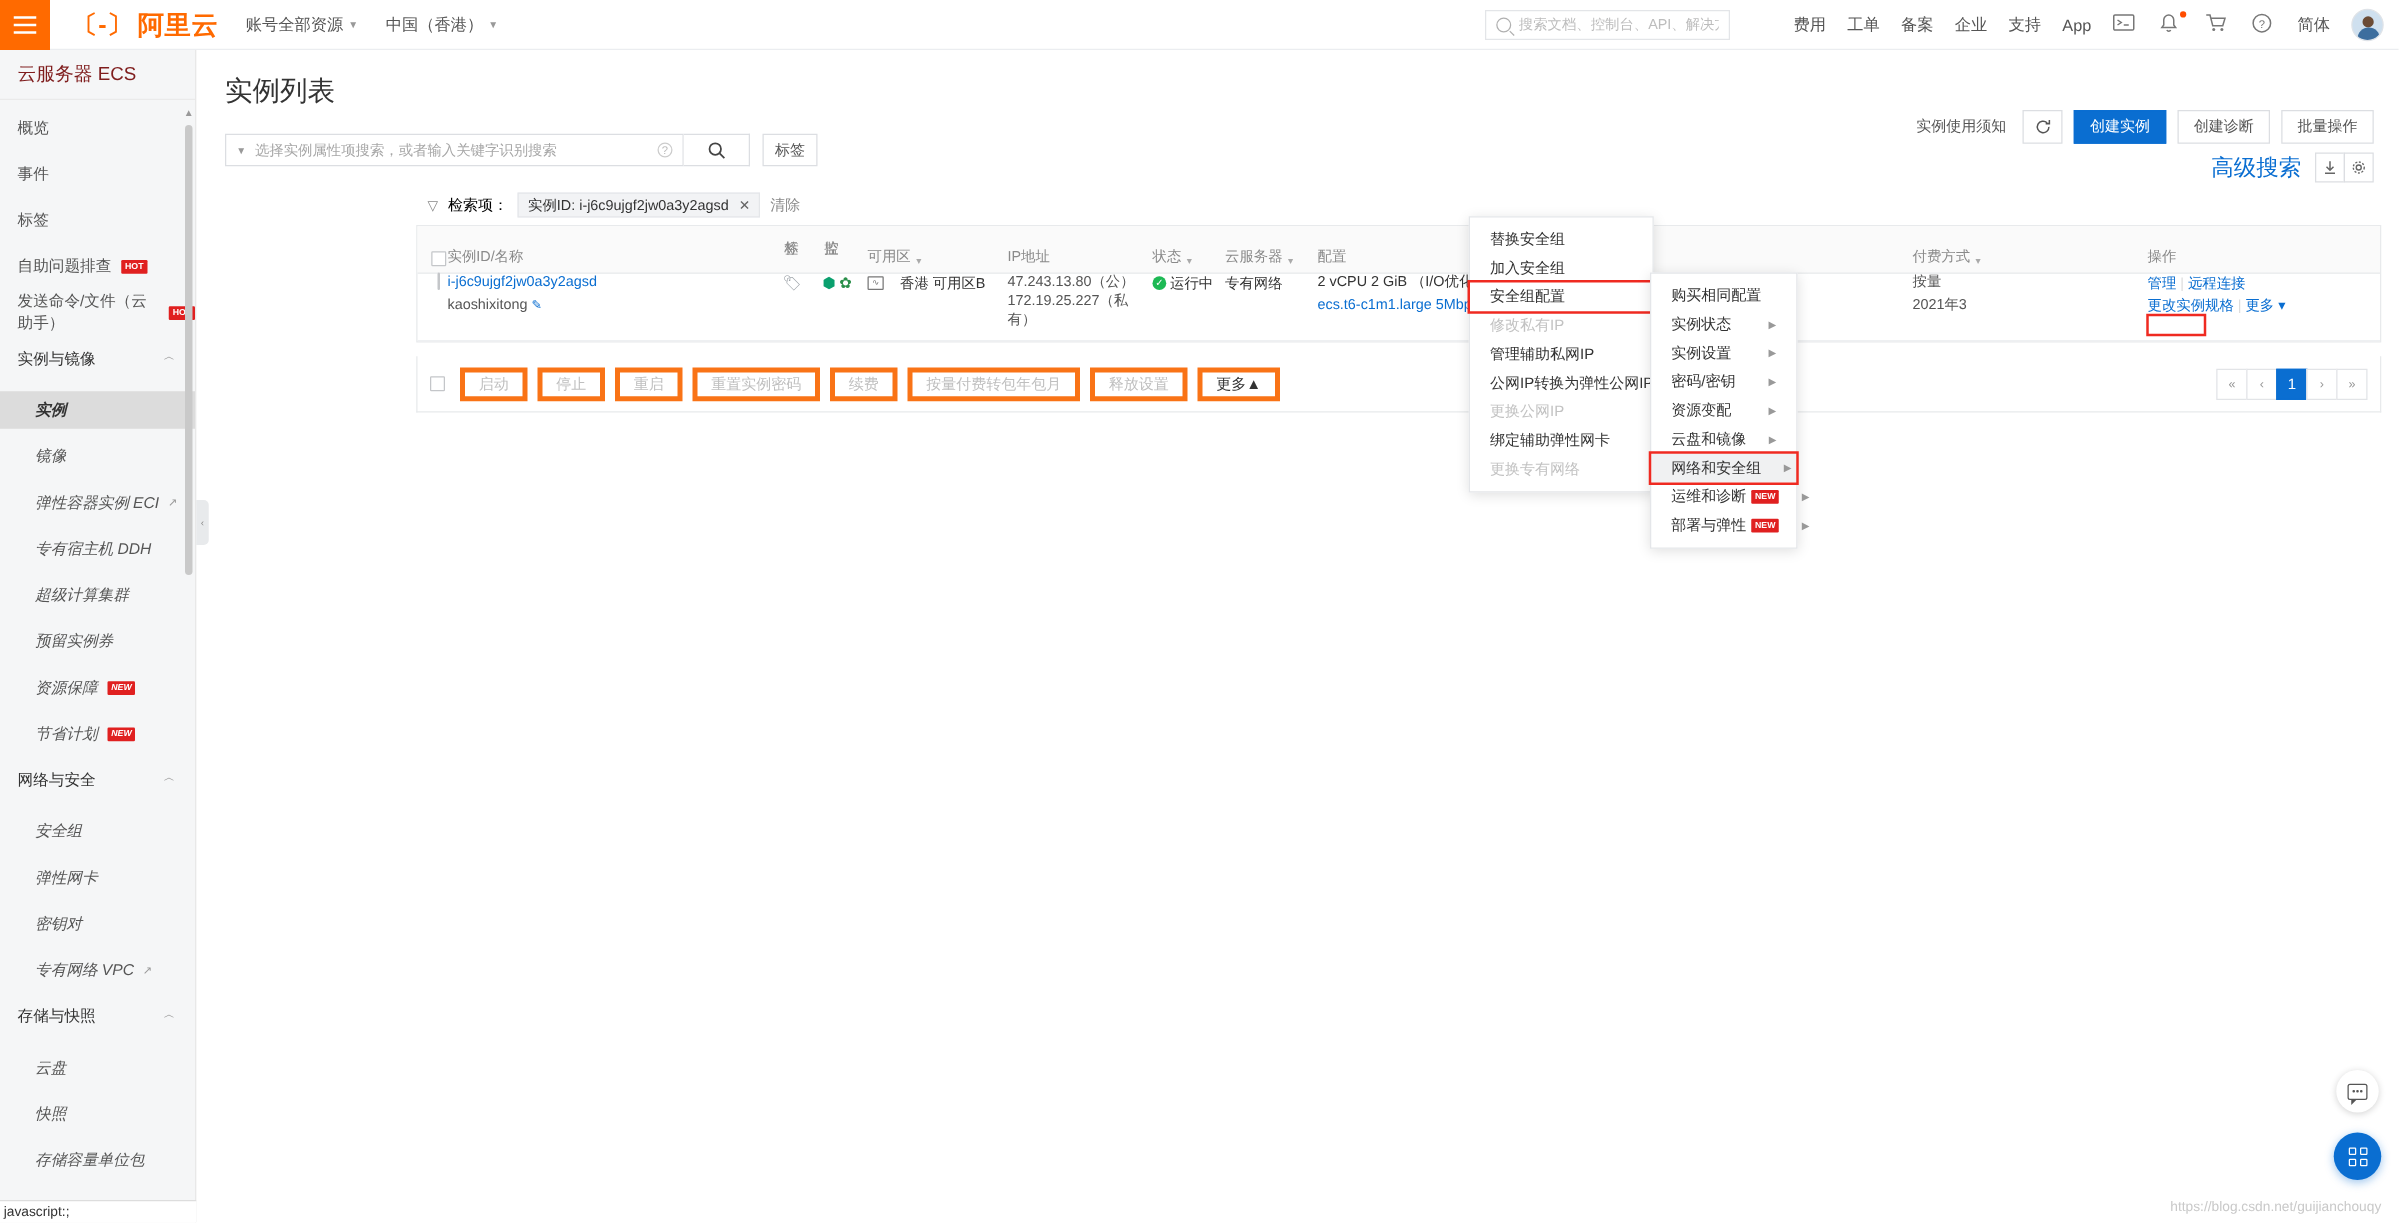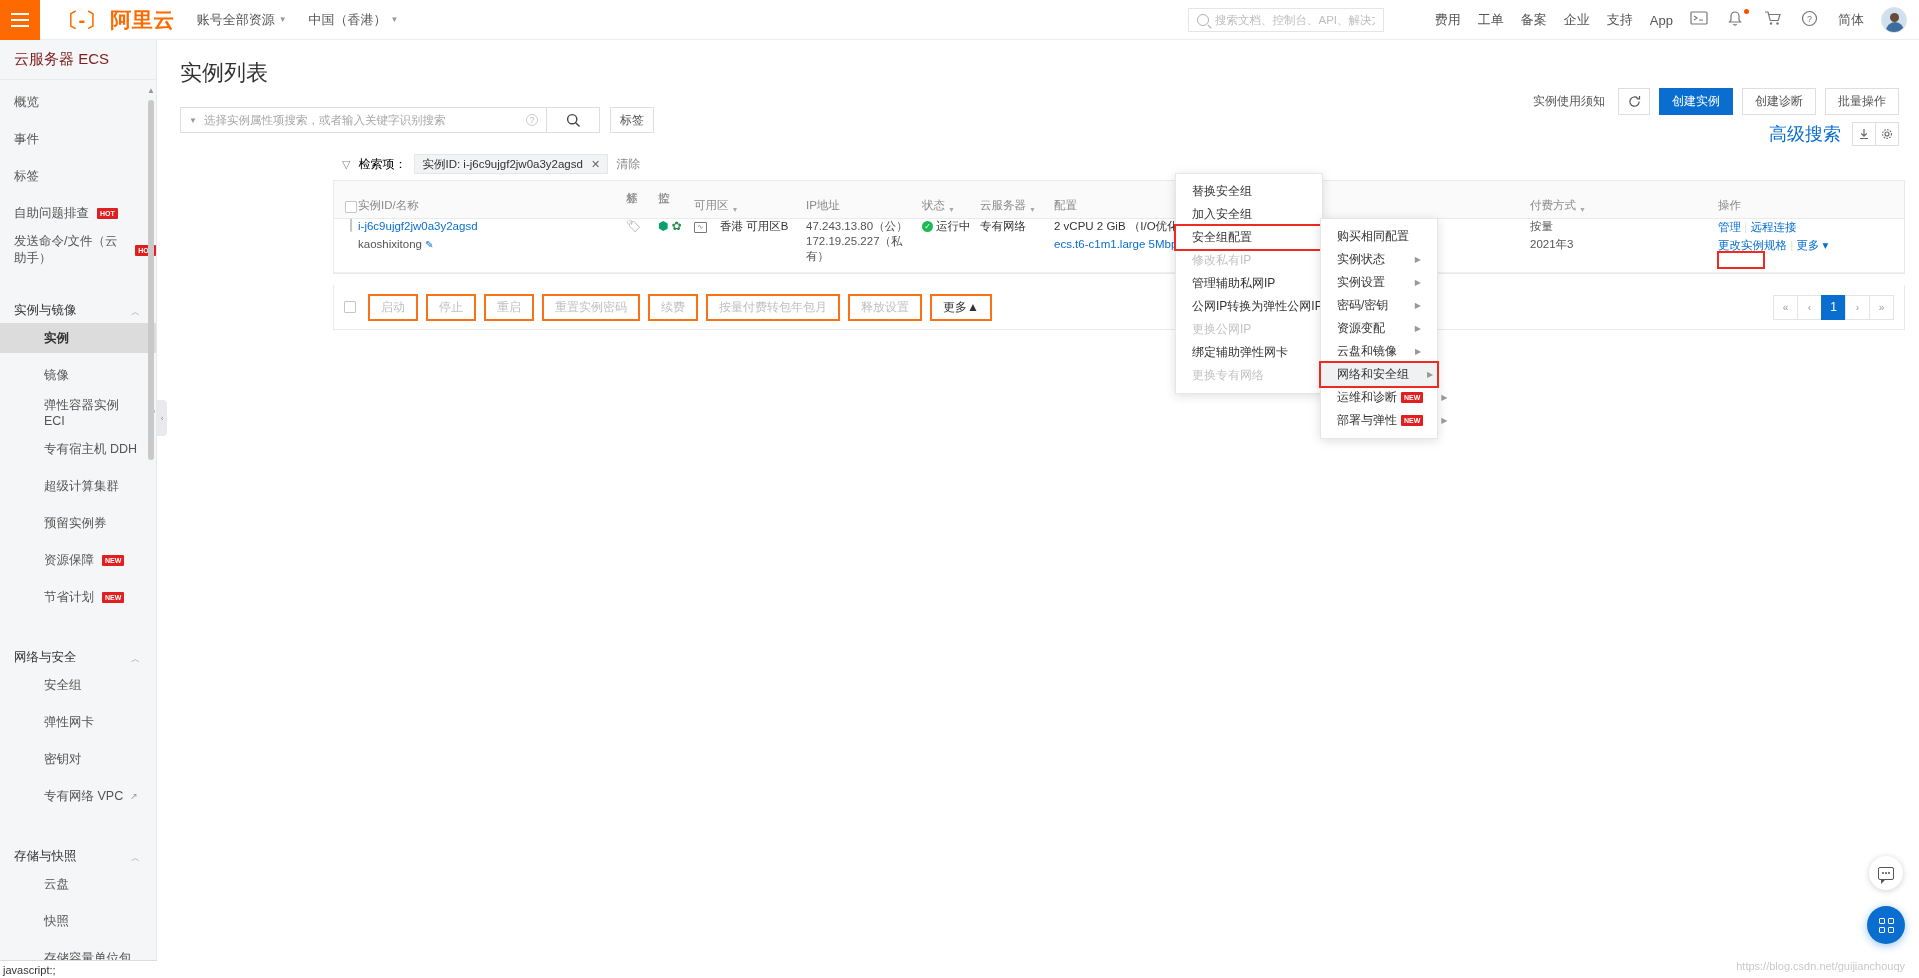--- a/index.html
+++ b/index.html
@@ -79,25 +79,25 @@
     background: #f5f6f7; border-right: 1px solid #e8e8e8; overflow: hidden;
   }
   #sidebar-title {
     height: 40px; display: flex; align-items: center; padding-left: 14px;
     font-size: 15px; color: #7f1d1d; border-bottom: 1px solid #eaeaea; background: #f5f6f7;
   }
   .nav-item {
     height: 30px; display: flex; align-items: center; padding-left: 14px;
     font-size: 12.5px; color: #555; cursor: pointer; gap: 4px; margin-top: 7px;
   }
-  .nav-item.sub { padding-left: 44px; }
+  .nav-item.sub { padding-left: 28px; font-style: italic; }
   .nav-item.active { background: #dcdcdc; color: #333; font-weight: bold; }
   .nav-group {
-    height: 30px; display: flex; align-items: flex-end; justify-content: space-between;
-    padding: 0 16px 0 14px; font-size: 12.5px; color: #333; cursor: pointer; margin-top: 24px;
+    height: 30px; display: flex; align-items: flex-start; justify-content: space-between;
+    padding: 0 16px 0 14px; font-size: 12.5px; color: #333; cursor: pointer; margin-top: 14px;
   }
   .chev-up { font-size: 9px; color: #999; }
   .tag-hot, .tag-new {
     display: inline-block; background: #e02020; color: #fff; font-size: 7px;
     line-height: 9px; padding: 1px 3px; border-radius: 1px; margin-left: 4px;
     vertical-align: middle; font-weight: bold;
   }
   .ext-link { font-size: 9px; color: #999; margin-left: 3px; }
   #side-scrollbar {
     position: absolute; right: 2px; top: 60px; width: 6px; height: 360px;
@@ -215,21 +215,21 @@
     font-size: 7px; color: #777;
   }
 
   
   #actionbar {
     position: absolute; left: 175px; top: 245px; right: 14px; height: 45px;
     border: 1px solid #e8eaec; border-top: none; background: #fff;
     display: flex; align-items: center; padding: 0 10px; gap: 8px;
   }
   .abtn {
-    height: 27px; padding: 0 11px; border: 2px solid #f97316; background: #fff;
+    height: 27px; padding: 0 11px; border: 4px solid #f97316; background: #fff;
     font-size: 12px; color: #bfbfbf; display: flex; align-items: center;
     justify-content: center; cursor: default; font-family: inherit; white-space: nowrap;
   }
   .abtn.enabled { color: #333; cursor: pointer; }
   #pager { margin-left: auto; display: flex; align-items: center; gap: 0; }
   .pg {
     width: 25px; height: 25px; border: 1px solid #e2e4e7; background: #fff;
     display: flex; align-items: center; justify-content: center; font-size: 10px;
     color: #999; cursor: pointer; margin-left: -1px;
   }

